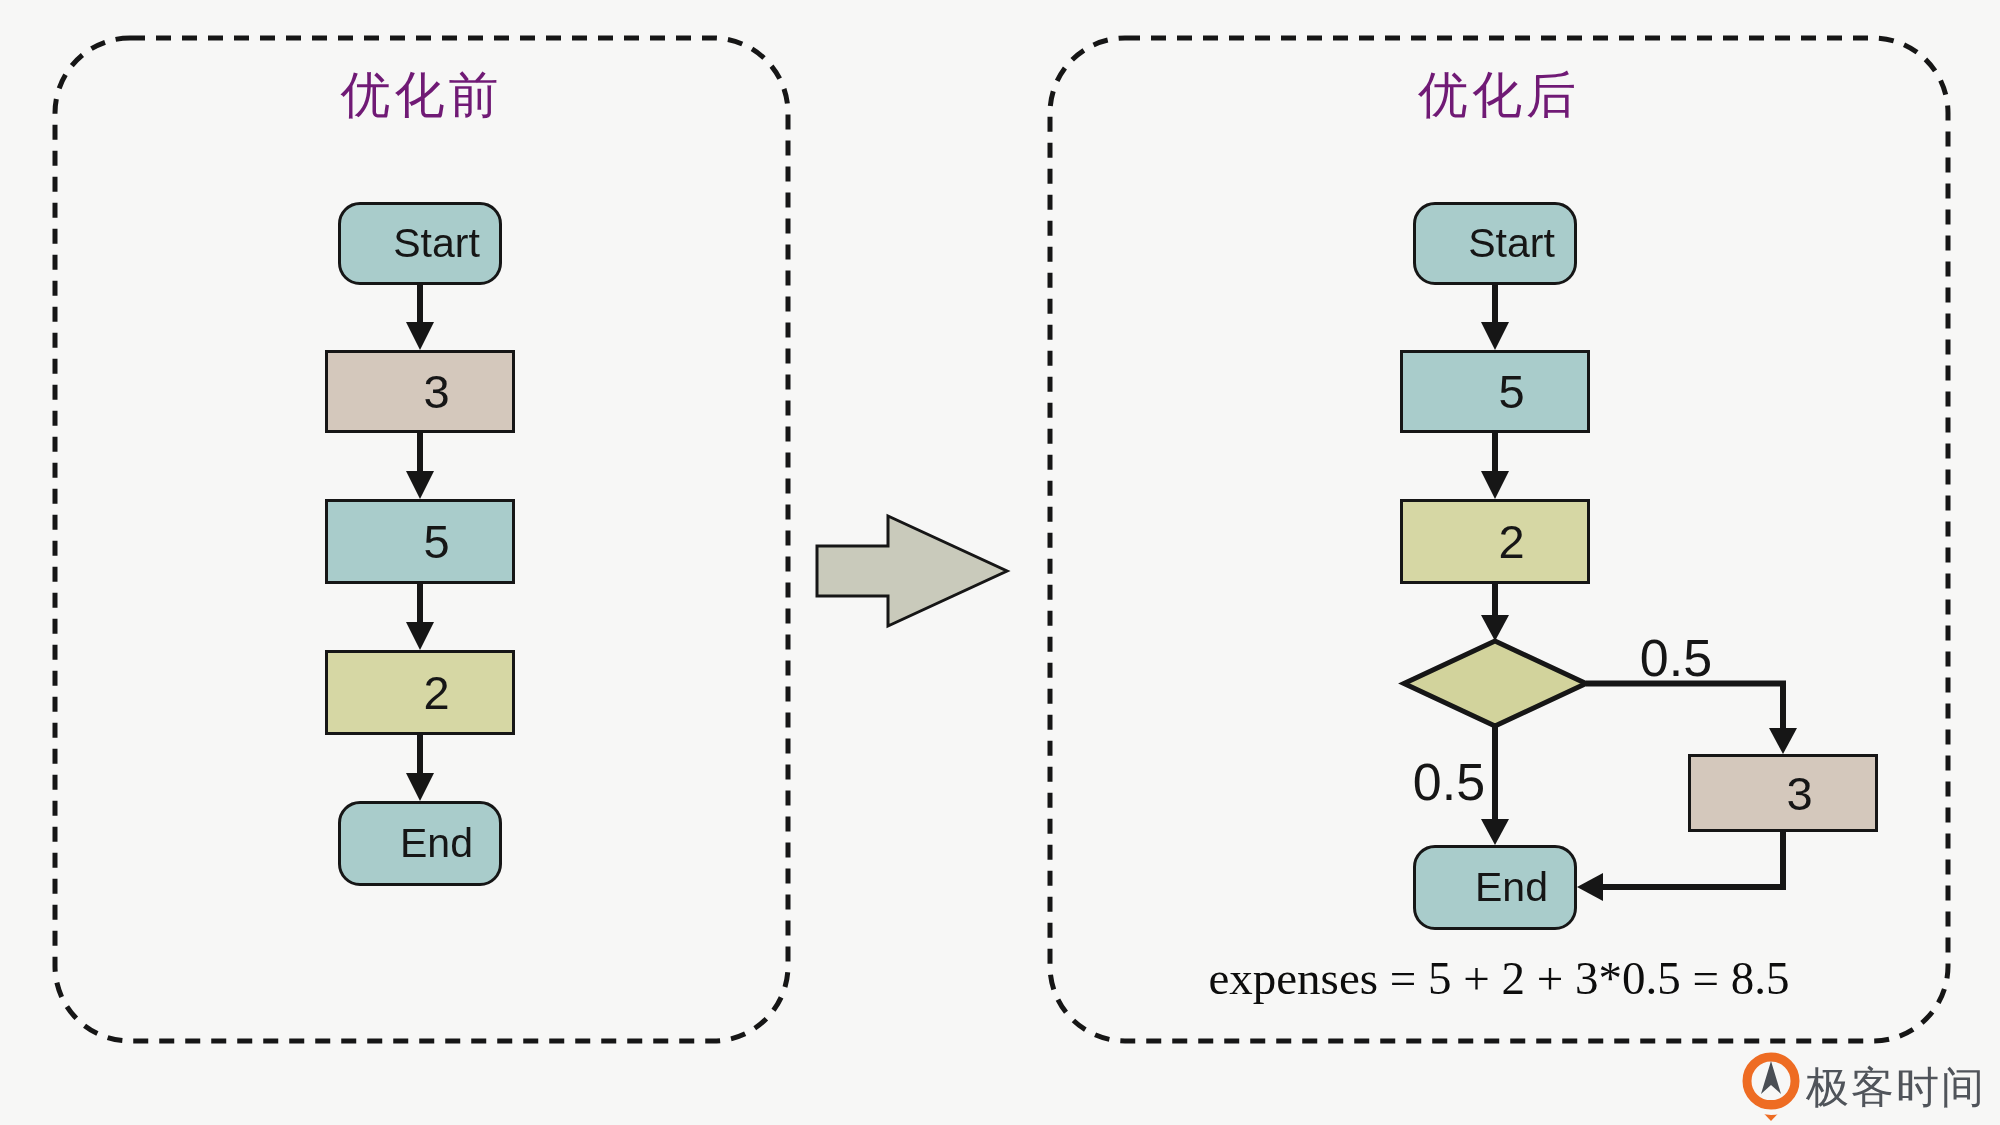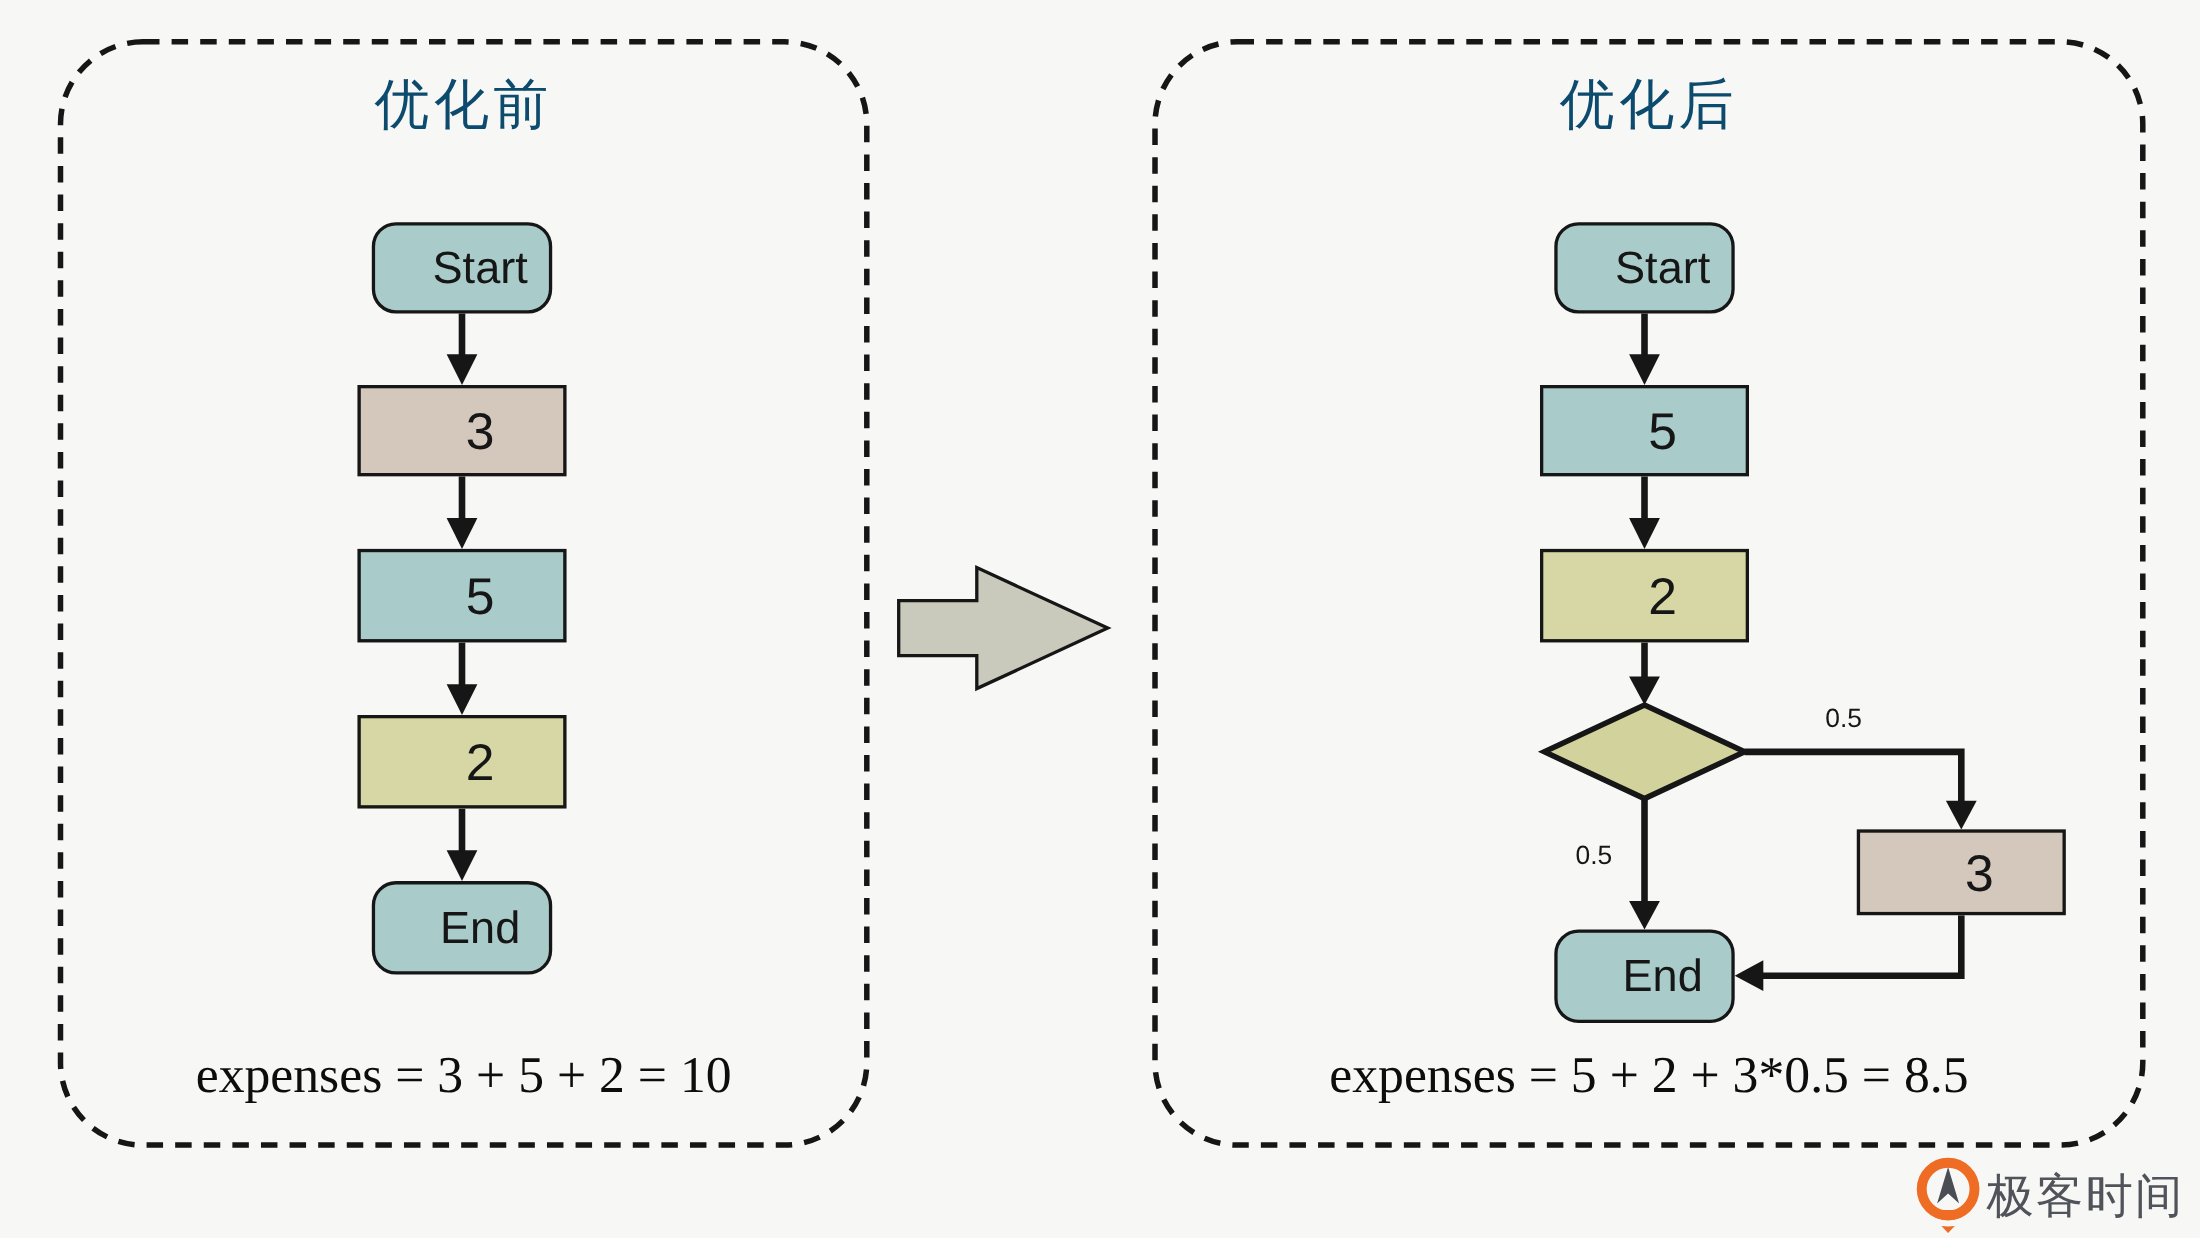--- a/index.html
+++ b/index.html
@@ -10,21 +10,21 @@
     font-family: "Liberation Sans", "DejaVu Sans", sans-serif;
     overflow: hidden;
   }
   .canvas { position: absolute; inset: 0; width: 2000px; height: 1125px; }
   svg.overlay { position: absolute; left: 0; top: 0; width: 2000px; height: 1125px; }
 
   .panel-title {
     position: absolute;
     text-align: center;
     font-size: 50px;
-    color: #0c4a6e;
+    color: #701a75;
     letter-spacing: 4px;
   }
   .node {
     position: absolute;
     box-sizing: border-box;
     display: flex;
     align-items: center;
     justify-content: center;
     border: 3px solid #161616;
     color: #161616;
@@ -33,23 +33,22 @@
   .pill  { border-radius: 22px; font-size: 41px; }
   .rect  { font-size: 47px; }
   .teal  { background: #a9cccb; }
   .tan   { background: #d4c8bc; }
   .khaki { background: #d6d7a4; }
 
   .branch-label {
     position: absolute;
     width: 100px;
     text-align: center;
-    font-size: 24px;
+    font-size: 52px;
     color: #161616;
-    margin-top: 12px;
   }
   .formula {
     position: absolute;
     text-align: center;
     font-family: "Liberation Serif", "DejaVu Serif", serif;
     font-size: 47px;
     color: #0d0d0d;
   }
   .logo-text {
     position: absolute;
@@ -110,21 +109,20 @@
   </svg>
 
   <div class="panel-title" style="left:55px; top:62px; width:733px;">优化前</div>
 
   <div class="node pill teal" style="left:338px; top:202px; width:164px; height:83px;">Start</div>
   <div class="node rect tan" style="left:325px; top:350px; width:190px; height:83px;">3</div>
   <div class="node rect teal" style="left:325px; top:499px; width:190px; height:85px;">5</div>
   <div class="node rect khaki" style="left:325px; top:650px; width:190px; height:85px;">2</div>
   <div class="node pill teal" style="left:338px; top:801px; width:164px; height:85px;">End</div>
 
-  <div class="formula" style="left:55px; top:951px; width:733px;">expenses = 3 + 5 + 2 = 10</div>
 
   <div class="panel-title" style="left:1050px; top:62px; width:898px;text-align:center;">优化后</div>
 
   <div class="node pill teal" style="left:1413px; top:202px; width:164px; height:83px;">Start</div>
   <div class="node rect teal" style="left:1400px; top:350px; width:190px; height:83px;">5</div>
   <div class="node rect khaki" style="left:1400px; top:499px; width:190px; height:85px;">2</div>
   <div class="node rect tan" style="left:1688px; top:754px; width:190px; height:78px;">3</div>
   <div class="node pill teal" style="left:1413px; top:845px; width:164px; height:85px;">End</div>
 
   <div class="branch-label" style="left:1399px; top:752px;">0.5</div>

